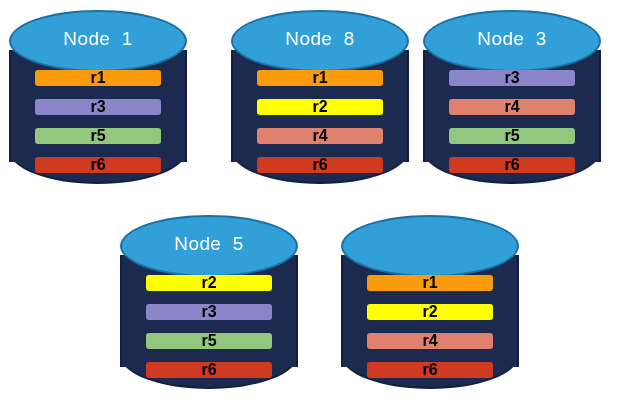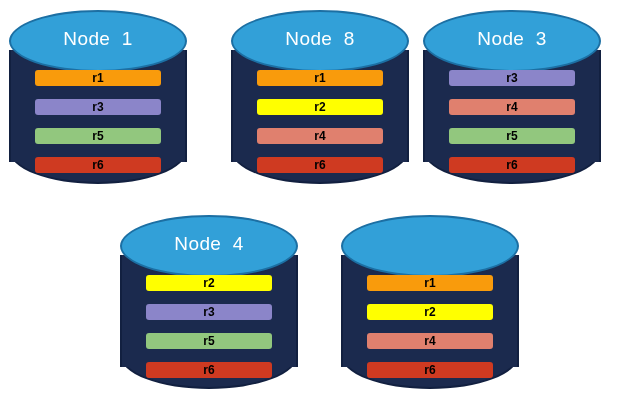--- a/index.html
+++ b/index.html
@@ -84,21 +84,21 @@
     left: 26px;
     top: 64px;
     width: 126px;
   }
 
   .replica {
     height: 16px;
     margin-bottom: 13px;
     border-radius: 3px;
     color: #000000;
-    font-size: 12px;
+    font-size: 16px;
     font-weight: bold;
     text-align: center;
     line-height: 16px;
     box-sizing: border-box;
   }
   .replica:last-child { margin-bottom: 16px; }
 
   
   #node-1 { left: 9px;   top: 6px;   }
   #node-2 { left: 231px; top: 6px;   }
@@ -147,21 +147,21 @@
       <div class="replica" style="background: rgb(224, 128, 110);">r4</div>
       <div class="replica" style="background: rgb(146, 199, 126);">r5</div>
       <div class="replica" style="background: rgb(207, 58, 33);">r6</div>
     </div>
   </div>
 
   <div class="node" id="node-4">
     <div class="cyl-body"></div>
     <div class="cyl-mid"></div>
     <div class="cyl-top"></div>
-    <div class="node-label">Node  4</div>
+    <div class="node-label">Node  5</div>
     <div class="replicas">
       <div class="replica" style="background: rgb(255, 255, 0);">r2</div>
       <div class="replica" style="background: rgb(139, 133, 201);">r3</div>
       <div class="replica" style="background: rgb(146, 199, 126);">r5</div>
       <div class="replica" style="background: rgb(207, 58, 33);">r6</div>
     </div>
   </div>
 
   <div class="node" id="node-5">
     <div class="cyl-body"></div>

